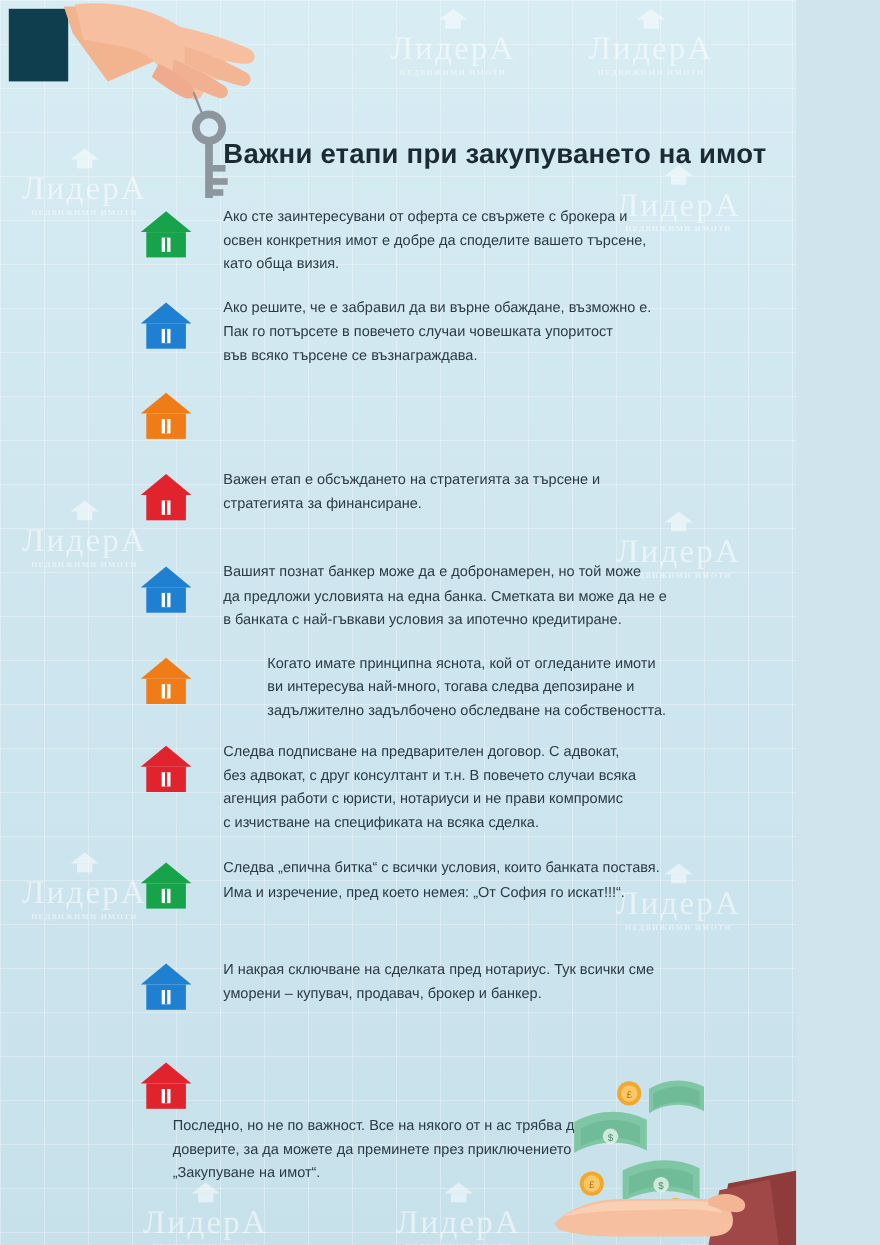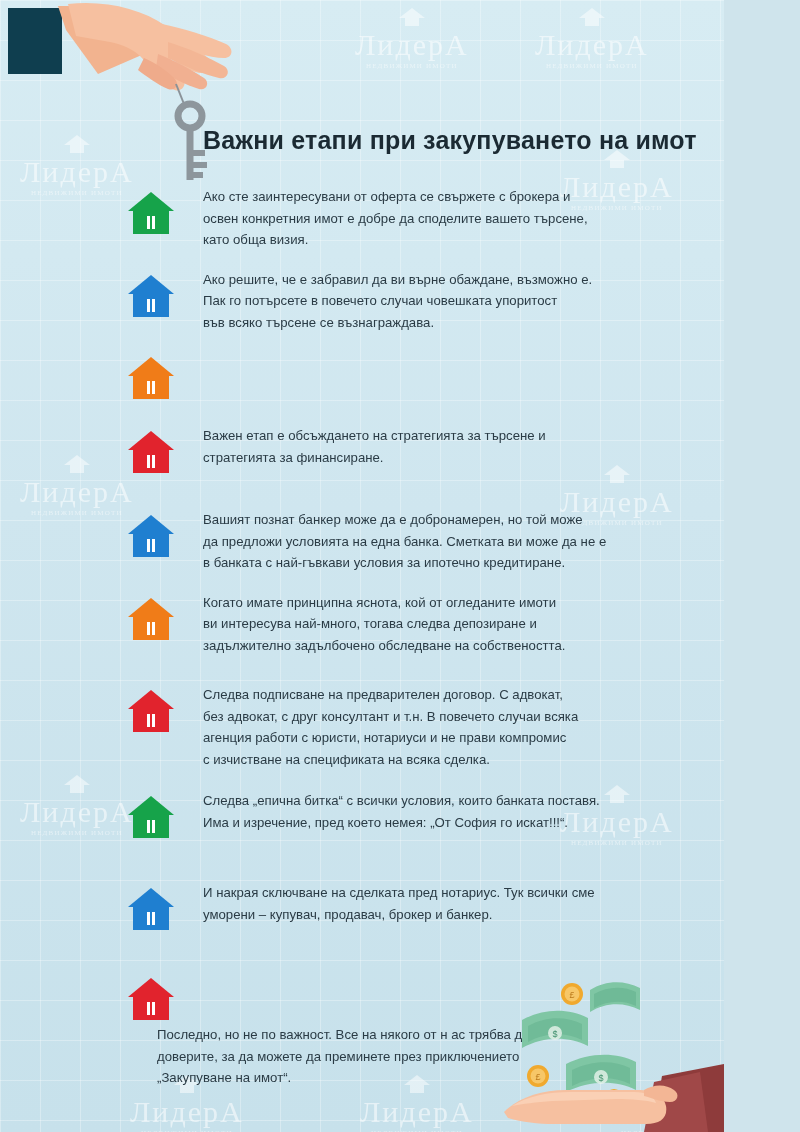--- a/index.html
+++ b/index.html
@@ -48,20 +48,21 @@
   .watermark .wm-main {
     font-size: 30px;
     letter-spacing: 2px;
     font-weight: 400;
   }
   .watermark .wm-sub {
     font-size: 7px;
     letter-spacing: 1.2px;
     margin-top: 2px;
     color: rgba(255,255,255,0.5);
+    font-weight: bold;
   }
   .watermark .wm-logo {
     width: 26px;
     height: 18px;
     margin: 0 auto 2px;
     position: relative;
   }
   .watermark .wm-logo:before {
     content: "";
     position: absolute;
@@ -337,21 +338,21 @@
           <div class="roof" style="border-bottom-color:#1f7fd0;"></div>
           <div class="body" style="background:#1f7fd0;"></div>
           <div class="door"></div>
         </div>
       </div>
       <div class="step-text">Вашият познат банкер може да е добронамерен, но той може
 да предложи условията на една банка. Сметката ви може да не е
 в банката с най-гъвкави условия за ипотечно кредитиране.</div>
     </div>
 
-    <div class="step" style="margin-bottom:26px;">
+    <div class="step" style="margin-bottom:14px;gap:40px;">
       <div class="step-icon">
         <div class="house" style="color:#f07c18;">
           <div class="roof" style="border-bottom-color:#f07c18;"></div>
           <div class="body" style="background:#f07c18;"></div>
           <div class="door"></div>
         </div>
       </div>
       <div class="step-text">Когато имате принципна яснота, кой от огледаните имоти
 ви интересува най-много, тогава следва депозиране и
 задължително задълбочено обследване на собствеността.</div>

